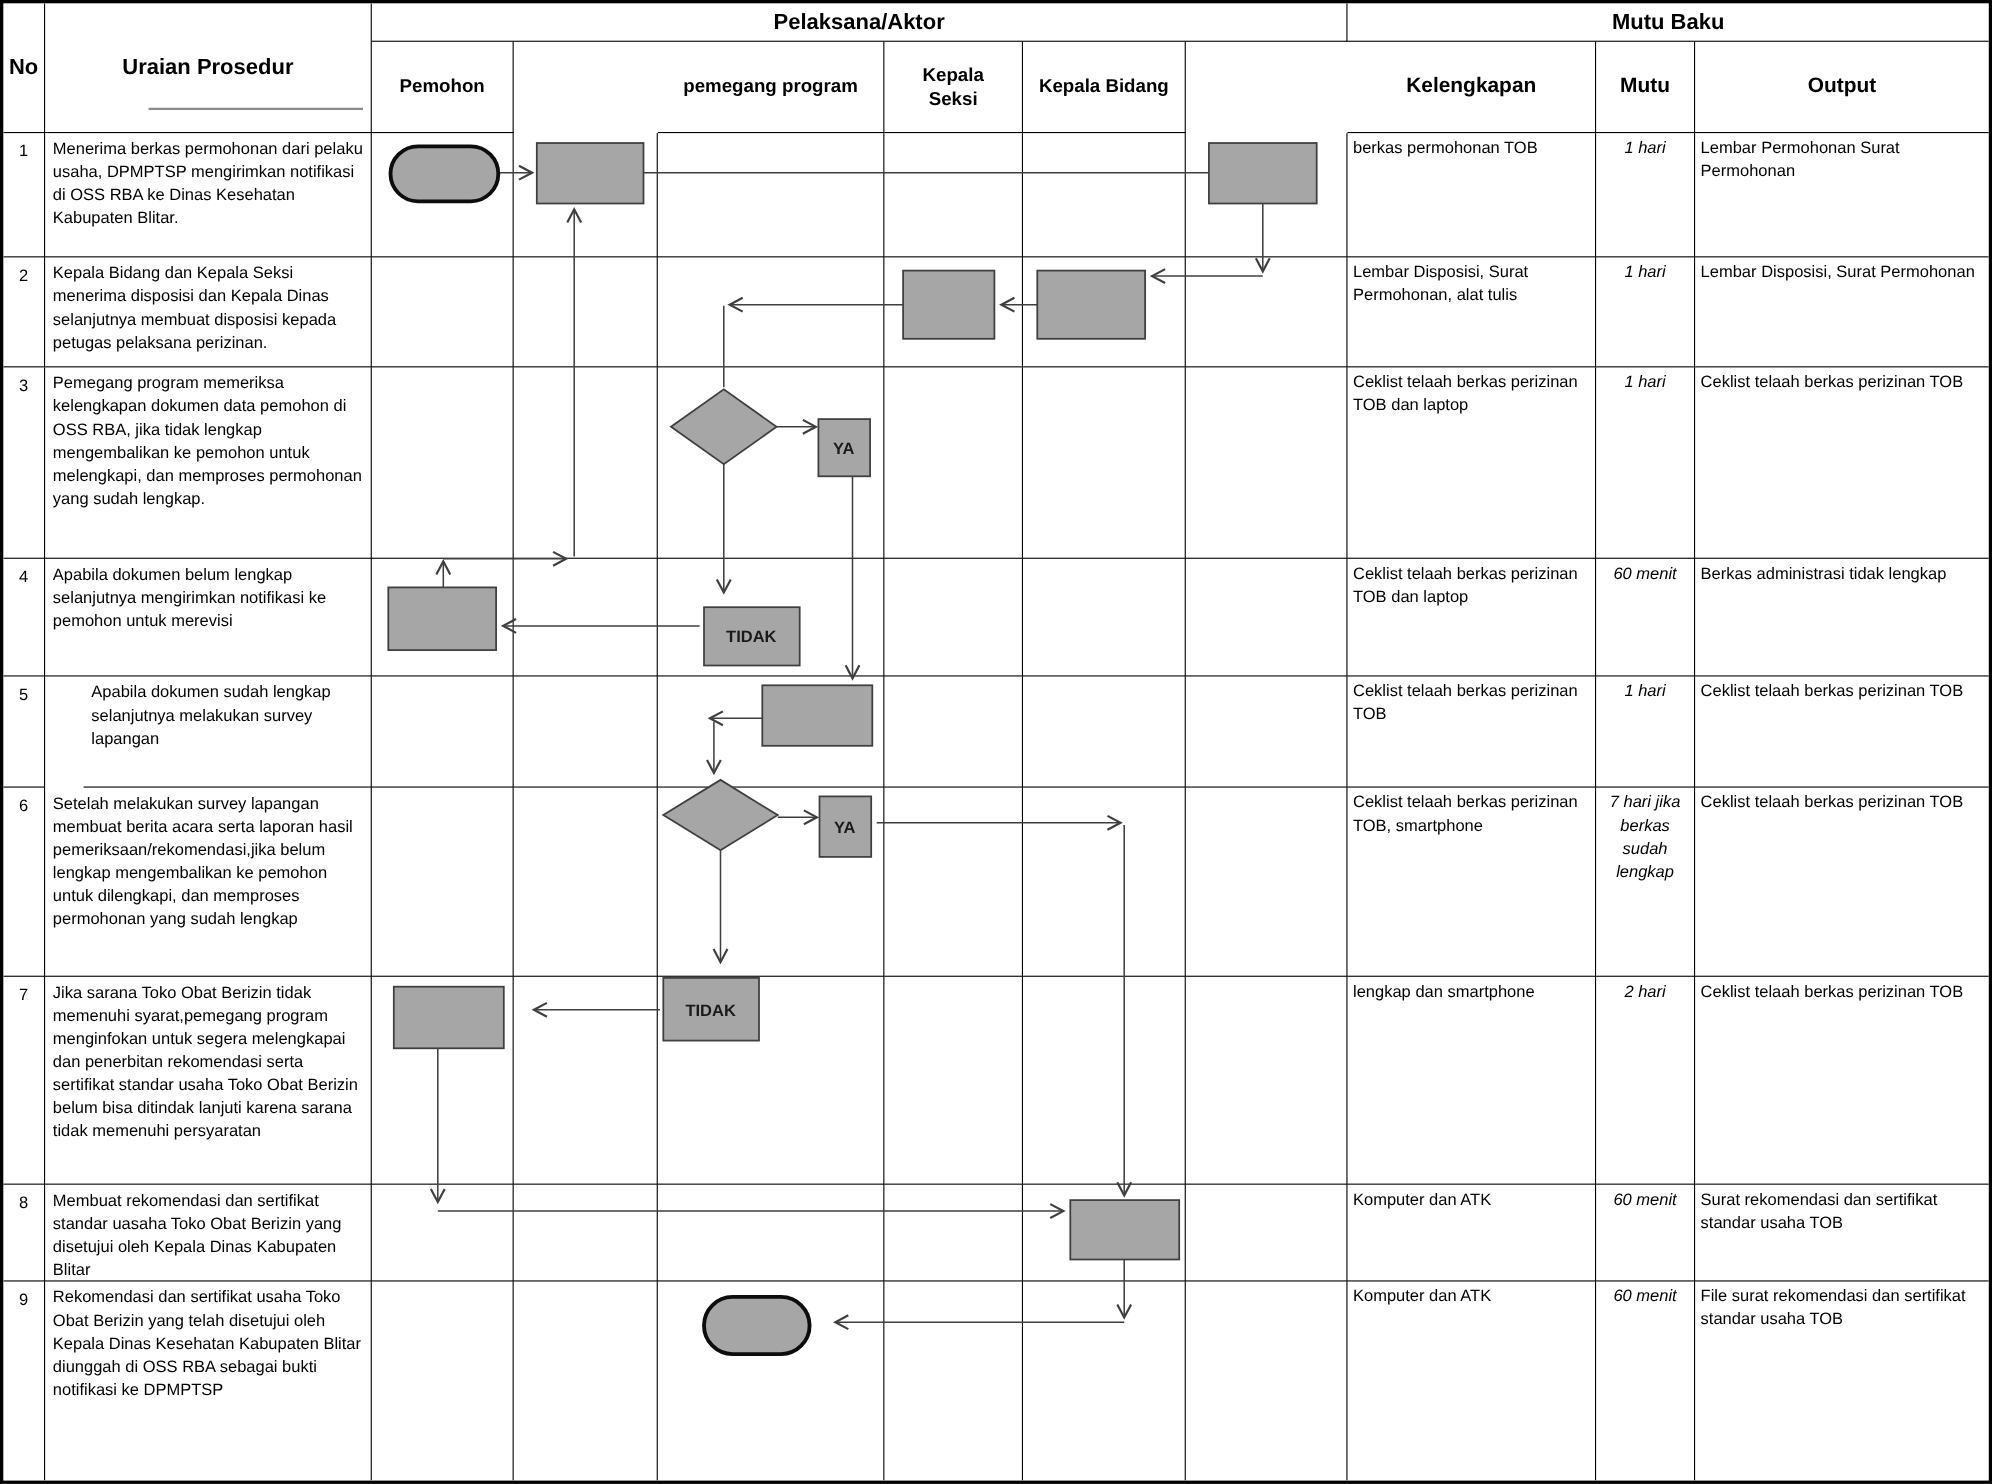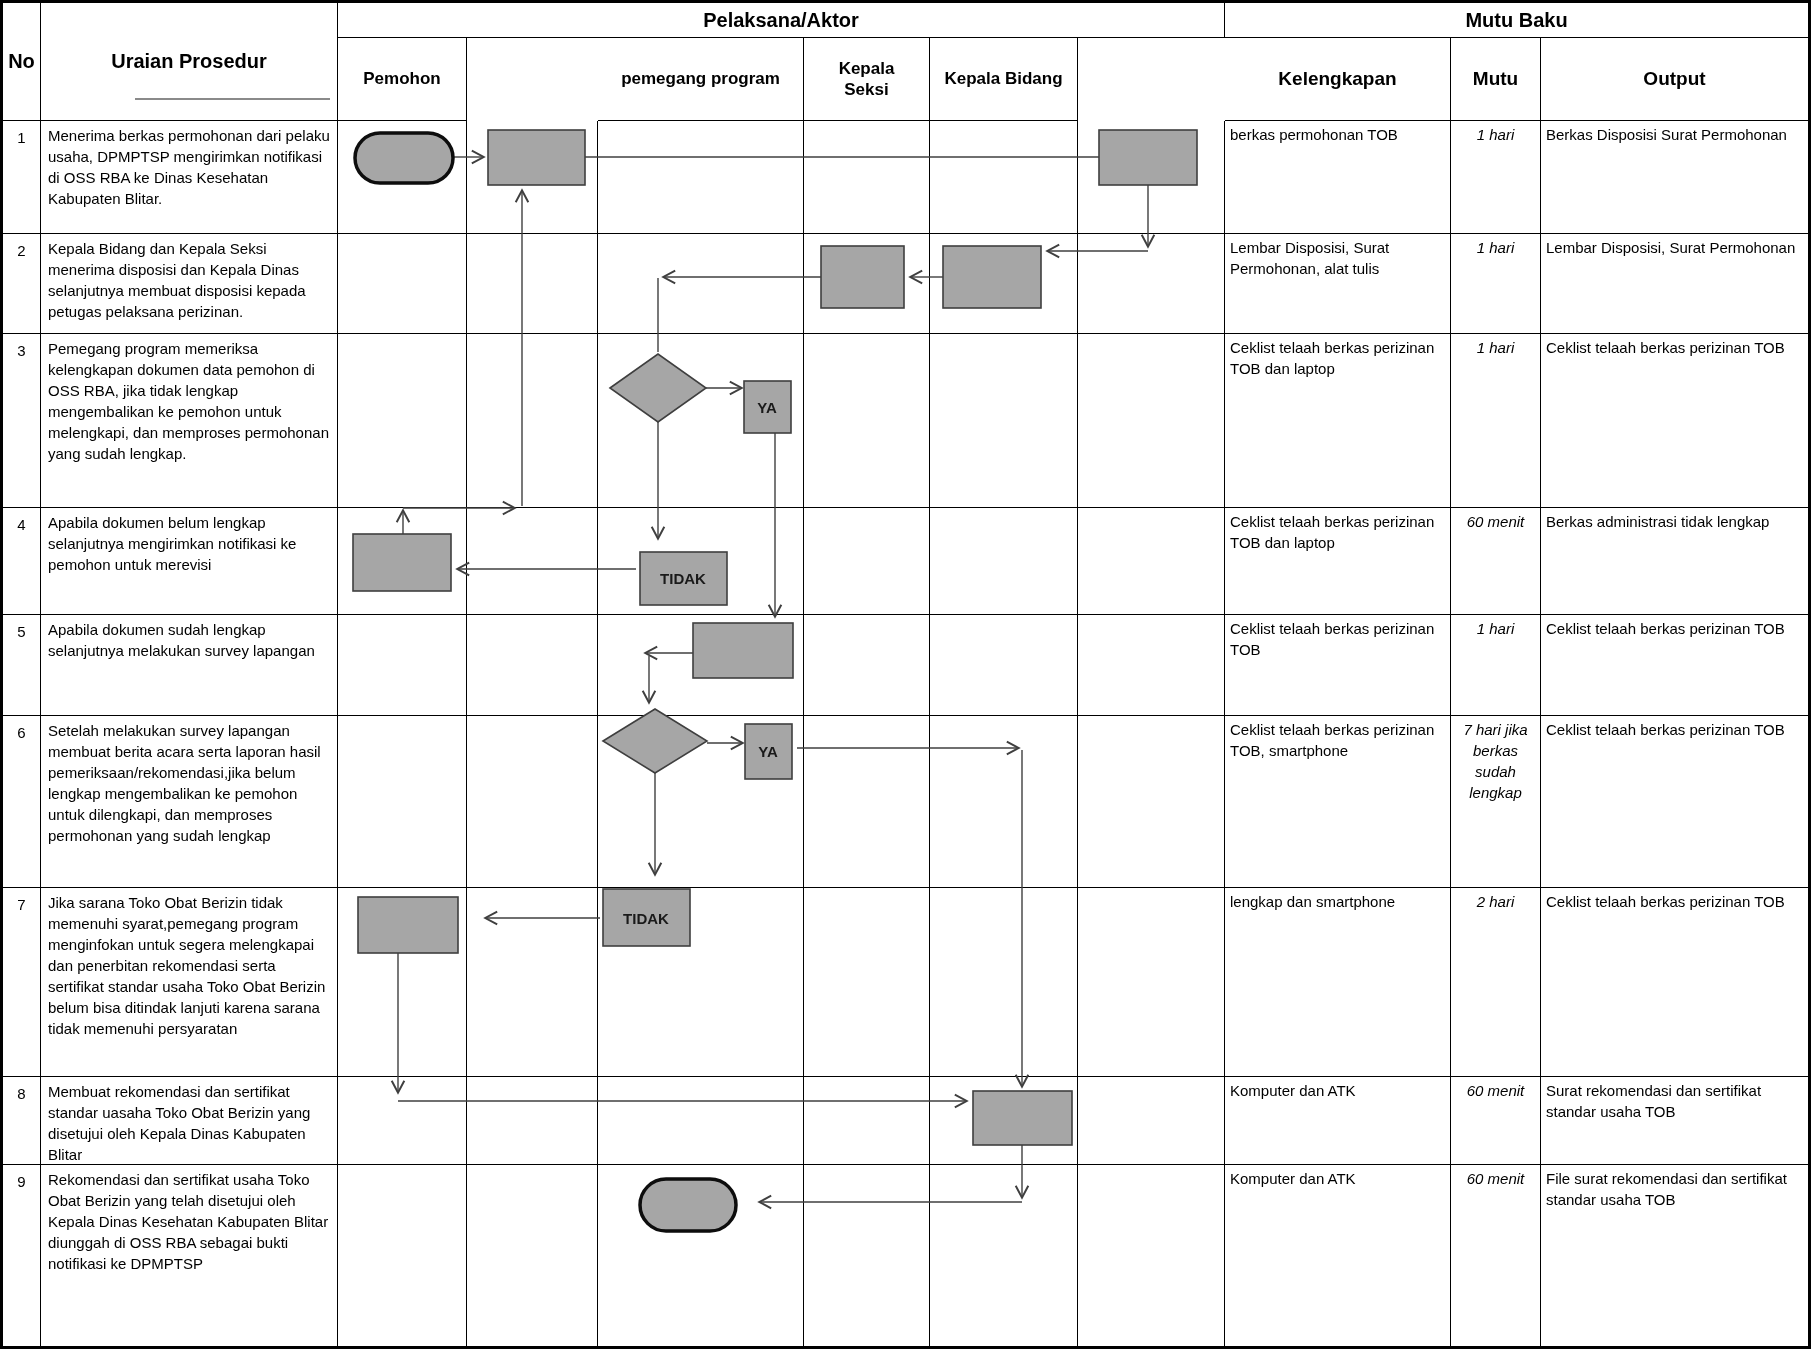--- a/index.html
+++ b/index.html
@@ -68,21 +68,21 @@
   <div class="cell no-cell" style="grid-area: 3 / 1;">1</div>
       <div class="cell uraian-cell" style="grid-area: 3 / 2;">Menerima berkas permohonan dari pelaku usaha, DPMPTSP mengirimkan notifikasi di OSS RBA ke Dinas Kesehatan Kabupaten Blitar.</div>
       <div class="cell lane-cell" style="grid-area: 3 / 3;"></div>
       <div class="cell lane-cell" style="grid-area: 3 / 4;"></div>
       <div class="cell lane-cell" style="grid-area: 3 / 5;"></div>
       <div class="cell lane-cell" style="grid-area: 3 / 6;"></div>
       <div class="cell lane-cell" style="grid-area: 3 / 7;"></div>
       <div class="cell lane-cell" style="grid-area: 3 / 8;"></div>
       <div class="cell data-cell" style="grid-area: 3 / 9;">berkas permohonan TOB</div>
       <div class="cell waktu-cell" style="grid-area: 3 / 10;">1 hari</div>
-      <div class="cell data-cell last-col" style="grid-area: 3 / 11;">Berkas Disposisi Surat Permohonan</div>
+      <div class="cell data-cell last-col" style="grid-area: 3 / 11;">Lembar Permohonan Surat Permohonan</div>
       <div class="cell no-cell" style="grid-area: 4 / 1;">2</div>
       <div class="cell uraian-cell" style="grid-area: 4 / 2;">Kepala Bidang dan Kepala Seksi menerima disposisi dan Kepala Dinas selanjutnya membuat disposisi kepada petugas pelaksana perizinan.</div>
       <div class="cell lane-cell" style="grid-area: 4 / 3;"></div>
       <div class="cell lane-cell" style="grid-area: 4 / 4;"></div>
       <div class="cell lane-cell" style="grid-area: 4 / 5;"></div>
       <div class="cell lane-cell" style="grid-area: 4 / 6;"></div>
       <div class="cell lane-cell" style="grid-area: 4 / 7;"></div>
       <div class="cell lane-cell" style="grid-area: 4 / 8;"></div>
       <div class="cell data-cell" style="grid-area: 4 / 9;">Lembar Disposisi, Surat Permohonan, alat tulis</div>
       <div class="cell waktu-cell" style="grid-area: 4 / 10;">1 hari</div>
@@ -103,21 +103,21 @@
       <div class="cell lane-cell" style="grid-area: 6 / 3;"></div>
       <div class="cell lane-cell" style="grid-area: 6 / 4;"></div>
       <div class="cell lane-cell" style="grid-area: 6 / 5;"></div>
       <div class="cell lane-cell" style="grid-area: 6 / 6;"></div>
       <div class="cell lane-cell" style="grid-area: 6 / 7;"></div>
       <div class="cell lane-cell" style="grid-area: 6 / 8;"></div>
       <div class="cell data-cell" style="grid-area: 6 / 9;">Ceklist telaah berkas perizinan TOB dan laptop</div>
       <div class="cell waktu-cell" style="grid-area: 6 / 10;">60 menit</div>
       <div class="cell data-cell last-col" style="grid-area: 6 / 11;">Berkas administrasi tidak lengkap</div>
       <div class="cell no-cell" style="grid-area: 7 / 1;">5</div>
-      <div class="cell uraian-cell" style="grid-area: 7 / 2;">Apabila dokumen sudah lengkap selanjutnya melakukan survey lapangan</div>
+      <div class="cell uraian-cell" style="grid-area: 7 / 2; margin-left: 35px;">Apabila dokumen sudah lengkap selanjutnya melakukan survey lapangan</div>
       <div class="cell lane-cell" style="grid-area: 7 / 3;"></div>
       <div class="cell lane-cell" style="grid-area: 7 / 4;"></div>
       <div class="cell lane-cell" style="grid-area: 7 / 5;"></div>
       <div class="cell lane-cell" style="grid-area: 7 / 6;"></div>
       <div class="cell lane-cell" style="grid-area: 7 / 7;"></div>
       <div class="cell lane-cell" style="grid-area: 7 / 8;"></div>
       <div class="cell data-cell" style="grid-area: 7 / 9;">Ceklist telaah berkas perizinan TOB</div>
       <div class="cell waktu-cell" style="grid-area: 7 / 10;">1 hari</div>
       <div class="cell data-cell last-col" style="grid-area: 7 / 11;">Ceklist telaah berkas perizinan TOB</div>
       <div class="cell no-cell" style="grid-area: 8 / 1;">6</div>

